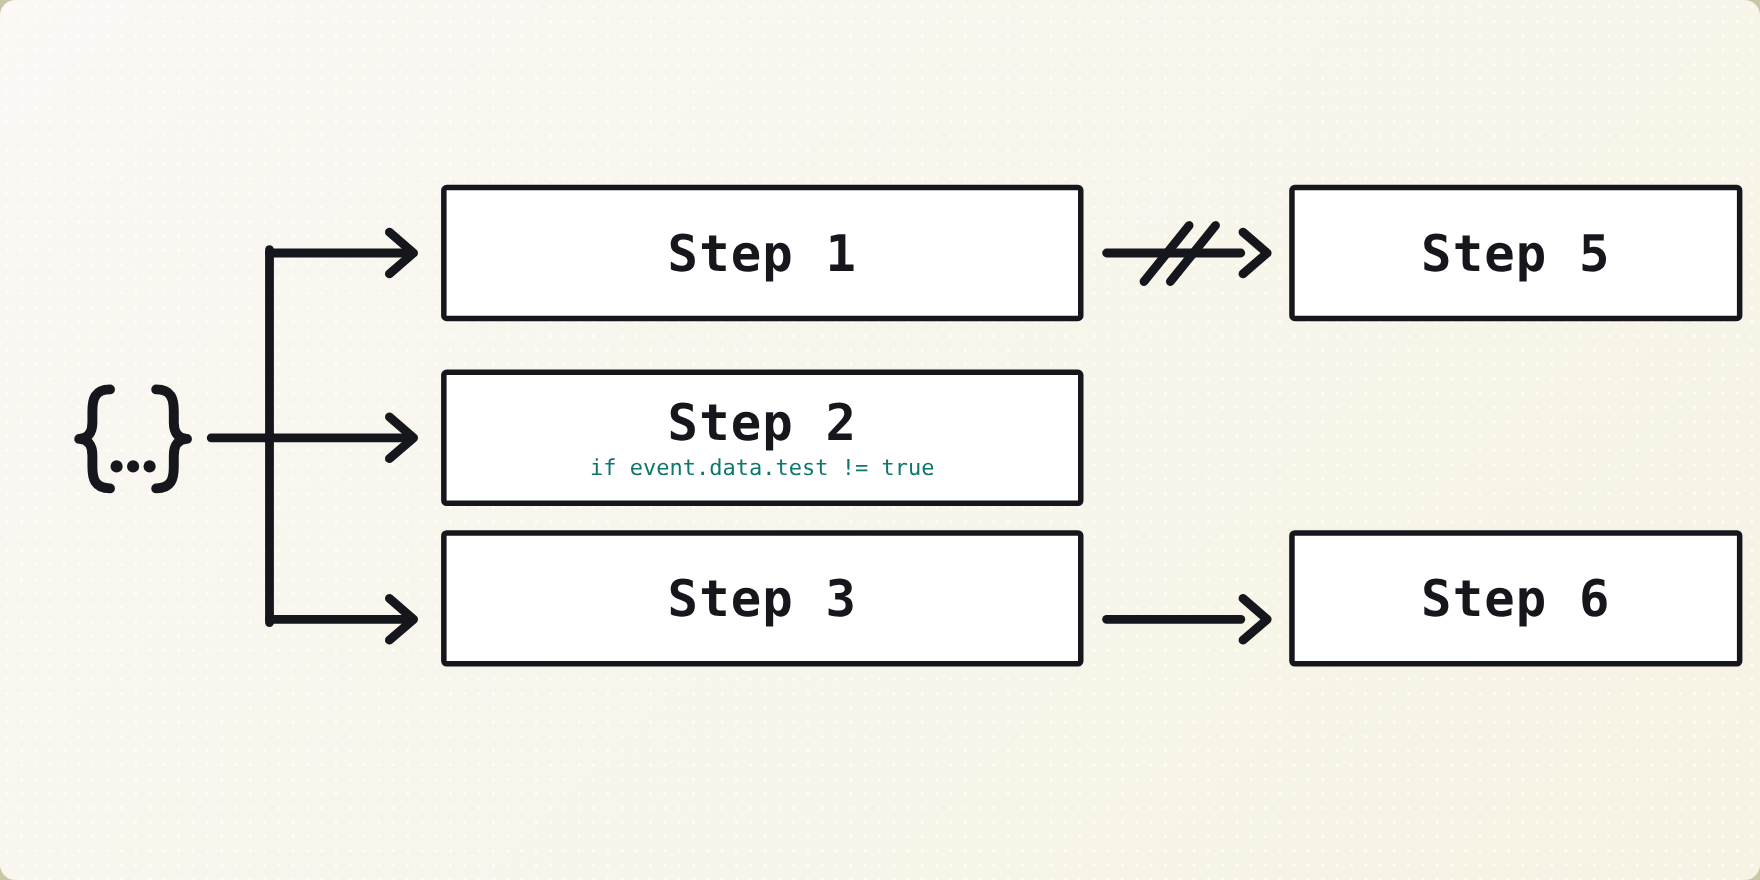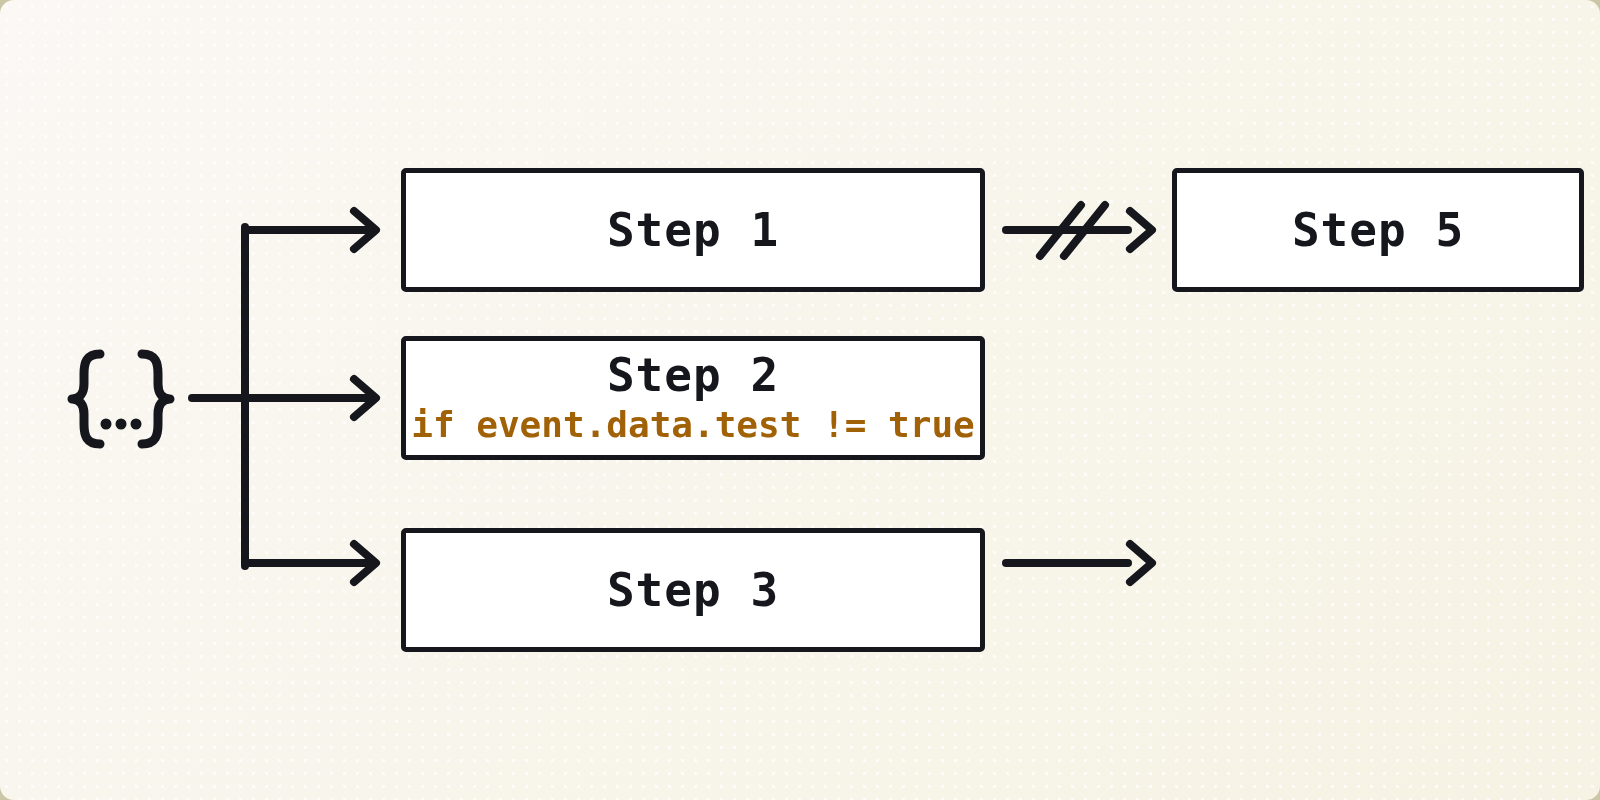--- a/index.html
+++ b/index.html
@@ -37,36 +37,36 @@
     border-radius: 5px;
     display: flex;
     flex-direction: column;
     align-items: center;
     justify-content: center;
   }
   .node.wide   { left: 401px; width: 584px; }
   .node.narrow { left: 1172px; width: 412px; }
   .row-1 { top: 168px; }
   .row-2 { top: 336px; text-align: center; }
-  .row-3 { top: 528px; align-items: center; }
+  .row-3 { top: 482px; align-items: center; }
   .node-label {
     font-family: "DejaVu Sans Mono", monospace;
     font-weight: 700;
     font-size: 46px;
     line-height: 1;
     letter-spacing: 1px;
     color: #16161d;
     white-space: pre;
   }
   .node-cond {
     font-family: "DejaVu Sans Mono", monospace;
-    font-weight: 700;
-    font-size: 36px;
+    font-weight: 400;
+    font-size: 20px;
     line-height: 1.1;
-    color: #a16207;
+    color: #0f766e;
     margin-top: 7px;
     white-space: pre;
   }
   .sr {
     position: absolute;
     width: 1px; height: 1px;
     overflow: hidden;
     clip: rect(0 0 0 0);
     white-space: nowrap;
   }
@@ -123,14 +123,17 @@
   </div>
 
   <div class="node wide row-3">
     <div class="node-label">Step 3</div>
   </div>
 
   <div class="node narrow row-1">
     <div class="node-label">Step 5</div>
   </div>
 
+  <div class="node narrow row-3">
+    <div class="node-label">Step 6</div>
+  </div>
 
 </div>
 
 </body></html>

